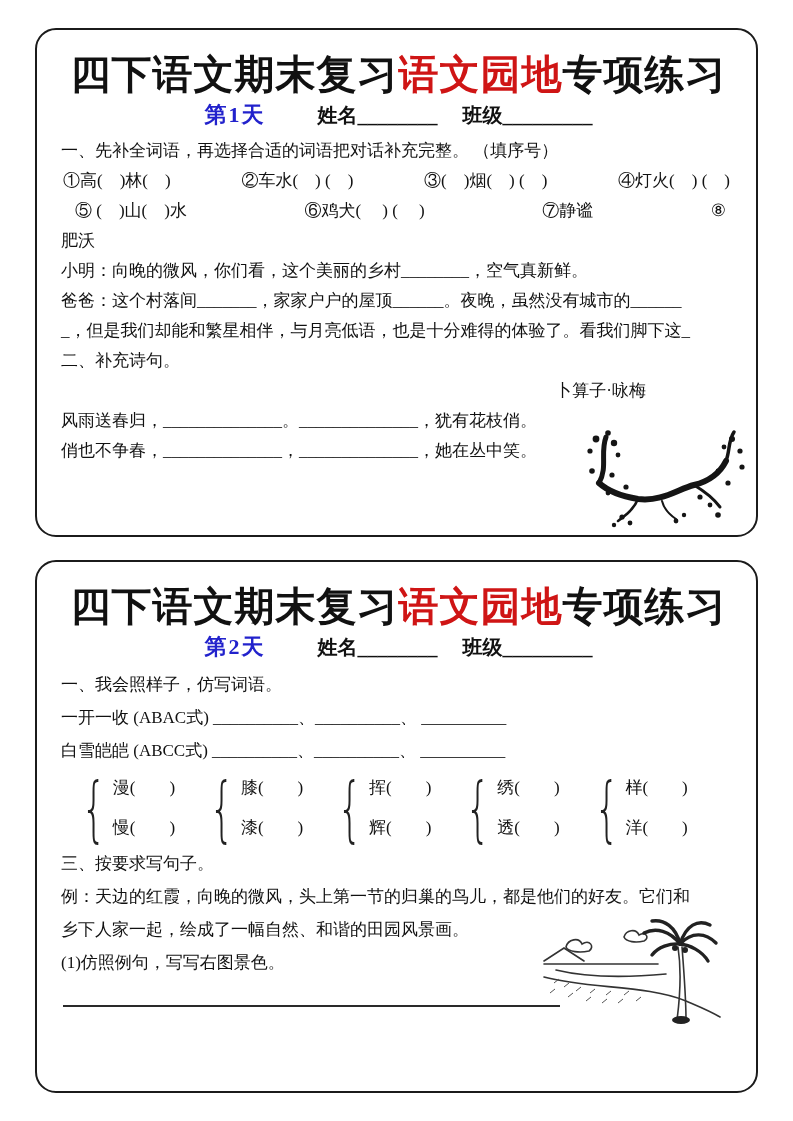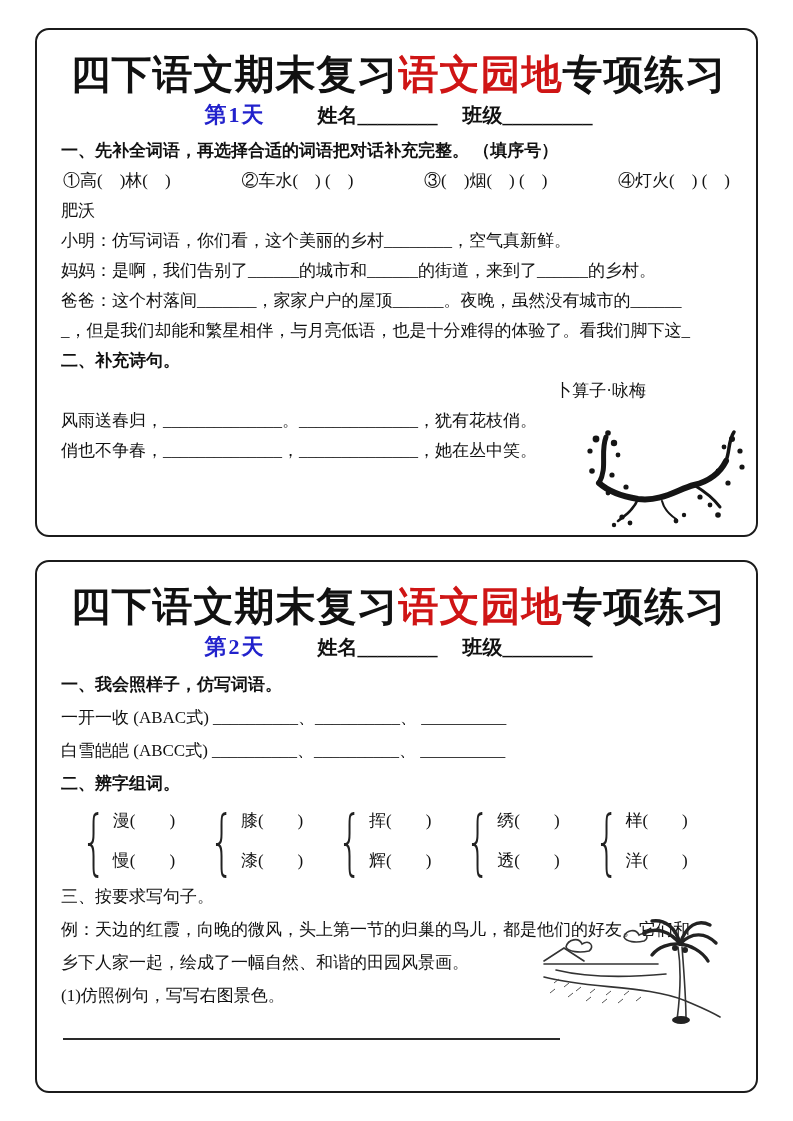--- a/index.html
+++ b/index.html
@@ -4,40 +4,40 @@
 <style>
   html,body{margin:0;padding:0;background:#ffffff;}
   body{
     width:793px;height:1121px;position:relative;overflow:hidden;
     font-family:"Liberation Serif","DejaVu Serif",serif;
     color:#111;
   }
   .sheet{
     position:relative;box-sizing:border-box;
     width:723px;margin:0 auto;
-    border:2px solid #1b1b1b;border-radius:14px;
+    border:2px solid #1b1b1b;border-radius:21px;
     padding:10px 20px 8px 24px;
     background:#fff;overflow:hidden;
   }
   #sheet1{margin-top:28px;height:509px;}
   #sheet2{margin-top:23px;height:533px;}
   .title{
     text-align:center;font-size:40px;font-weight:bold;
     letter-spacing:1px;margin:12px 0 2px 0;line-height:46px;
     white-space:nowrap;
   }
   .title .red{color:#cf1515;}
   .dayline{
     text-align:center;font-size:20px;font-weight:bold;margin:2px 0 6px 0;line-height:30px;
   }
   .dayline .day{color:#2222cc;font-size:22px;margin-right:52px;letter-spacing:2px;}
   .dayline .nm{margin-right:25px;}
   .t{font-size:17px;line-height:30px;margin:0;white-space:pre-wrap;}
   #sheet2 .t{line-height:33px;}
-  .bold{font-weight:bold;}
+  .bold{font-weight:normal;}
   .spread{display:flex;justify-content:space-between;padding:0 6px 0 2px;align-items:flex-end;}
   .spread2{display:flex;justify-content:space-between;padding:0 10px 0 14px;}
   .center{text-align:right;}
   .poem-title{margin-right:90px;}
   .zurow{display:flex;gap:24px;margin:4px 0 2px 10px;}
   .zu{display:flex;align-items:center;}
   .zu .brace{
     font-family:"DejaVu Sans",sans-serif;
     font-size:72px;font-weight:100;line-height:74px;
     transform:scaleX(.55);margin-right:-4px;color:#222;
@@ -59,24 +59,29 @@
   </div>
 
   <p class="t bold">一、先补全词语，再选择合适的词语把对话补充完整。 （填序号）</p>
 
   <div class="t spread">
     <span>①高(    )林(    )</span>
     <span>②车水(    ) (    )</span>
     <span>③(    )烟(    ) (    )</span>
     <span>④灯火(    ) (    )</span>
   </div>
+  <div class="t spread2">
+    <span>⑤ (    )山(    )水</span>
+    <span>⑥鸡犬(     ) (     )</span>
+    <span>⑦静谧</span>
+    <span>⑧</span>
+  </div>
   <p class="t">肥沃</p>
 
-  <p class="t">小明：仿写词语，你们看，这个美丽的乡村________，空气真新鲜。</p>
-  <p class="t">妈妈：是啊，我们告别了______的城市和______的街道，来到了______的乡村。</p>
+  <p class="t">小明：向晚的微风，你们看，这个美丽的乡村________，空气真新鲜。</p>
   <p class="t">爸爸：这个村落间_______，家家户户的屋顶______。夜晚，虽然没有城市的______</p>
   <p class="t">_，但是我们却能和繁星相伴，与月亮低语，也是十分难得的体验了。看我们脚下这_</p>
 
   <p class="t bold">二、补充诗句。</p>
   <p class="t center poem-title">卜算子·咏梅</p>
   <p class="t">风雨送春归，______________。______________，犹有花枝俏。</p>
   <p class="t">俏也不争春，______________，______________，她在丛中笑。</p>
 
   <svg class="plum" width="172" height="104" viewBox="0 0 172 104">
     <g fill="none" stroke="#151515" stroke-linecap="round">
@@ -119,21 +124,20 @@
   <h1 class="title"><span>四下语文期末复习</span><span class="red">语文园地</span><span>专项练习</span></h1>
 
   <div class="dayline">
     <span class="day">第2天</span><span class="nm">姓名________</span><span>班级_________</span>
   </div>
 
   <p class="t bold">一、我会照样子，仿写词语。</p>
   <p class="t">一开一收 (ABAC式) __________、__________、 __________</p>
   <p class="t">白雪皑皑 (ABCC式) __________、__________、 __________</p>
 
-  <p class="t bold">二、辨字组词。</p>
 
   <div class="zurow">
     <div class="zu">
       <span class="brace">{</span>
       <span class="col"><span>漫(        )</span><span>慢(        )</span></span>
     </div>
     <div class="zu">
       <span class="brace">{</span>
       <span class="col"><span>膝(        )</span><span>漆(        )</span></span>
     </div>

